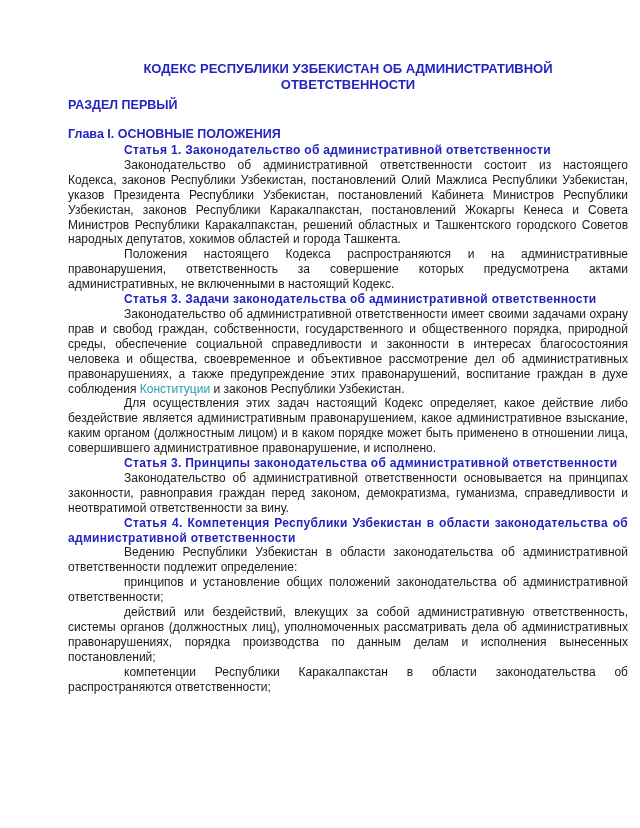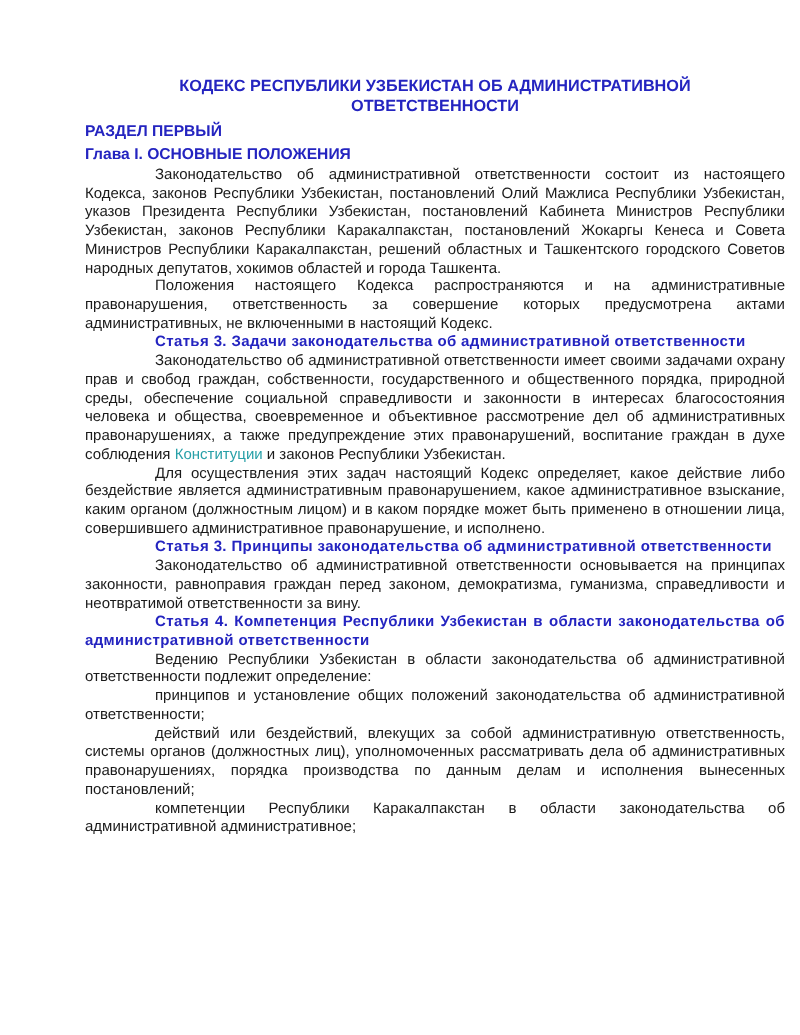--- a/index.html
+++ b/index.html
@@ -33,21 +33,21 @@
   }
   .center-head {
     color: var(--head);
     font-weight: 700;
     font-size: 12.5px;
     line-height: 14.5px;
     text-align: left;
     margin: 0;
   }
   .chapter {
-    margin-top: 3px;
+    margin-top: 14px;
     margin-bottom: 2px;
   }
   #doc-body p {
     margin: 0;
     text-indent: 56px;
     text-align: justify;
   }
   #doc-body p.article-heading {
     font-weight: 700;
     color: var(--head);
@@ -61,26 +61,27 @@
   }
 </style>
 </head>
 <body>
 
 <div class="page">
   <div class="doc-title">КОДЕКС РЕСПУБЛИКИ УЗБЕКИСТАН ОБ АДМИНИСТРАТИВНОЙ ОТВЕТСТВЕННОСТИ</div>
   <div class="center-head">РАЗДЕЛ ПЕРВЫЙ</div>
   <div class="center-head chapter">Глава I. ОСНОВНЫЕ ПОЛОЖЕНИЯ</div>
   <div id="doc-body">
+      <p class="article-heading">Статья 1. Законодательство об административной ответственности</p>
       <p class="paragraph">Законодательство об административной ответственности состоит из настоящего Кодекса, законов Республики Узбекистан, постановлений Олий Мажлиса Республики Узбекистан, указов Президента Республики Узбекистан, постановлений Кабинета Министров Республики Узбекистан, законов Республики Каракалпакстан, постановлений Жокаргы Кенеса и Совета Министров Республики Каракалпакстан, решений областных и Ташкентского городского Советов народных депутатов, хокимов областей и города Ташкента.</p>
       <p class="paragraph">Положения настоящего Кодекса распространяются и на административные правонарушения, ответственность за совершение которых предусмотрена актами административных, не включенными в настоящий Кодекс.</p>
       <p class="article-heading">Статья 3. Задачи законодательства об административной ответственности</p>
       <p class="paragraph">Законодательство об административной ответственности имеет своими задачами охрану прав и свобод граждан, собственности, государственного и общественного порядка, природной среды, обеспечение социальной справедливости и законности в интересах благосостояния человека и общества, своевременное и объективное рассмотрение дел об административных правонарушениях, а также предупреждение этих правонарушений, воспитание граждан в духе соблюдения <a class="doc-link">Конституции</a> и законов Республики Узбекистан.</p>
       <p class="paragraph">Для осуществления этих задач настоящий Кодекс определяет, какое действие либо бездействие является административным правонарушением, какое административное взыскание, каким органом (должностным лицом) и в каком порядке может быть применено в отношении лица, совершившего административное правонарушение, и исполнено.</p>
       <p class="article-heading">Статья 3. Принципы законодательства об административной ответственности</p>
       <p class="paragraph">Законодательство об административной ответственности основывается на принципах законности, равноправия граждан перед законом, демократизма, гуманизма, справедливости и неотвратимой ответственности за вину.</p>
       <p class="article-heading">Статья 4. Компетенция Республики Узбекистан в области законодательства об административной ответственности</p>
       <p class="paragraph">Ведению Республики Узбекистан в области законодательства об административной ответственности подлежит определение:</p>
       <p class="paragraph">принципов и установление общих положений законодательства об административной ответственности;</p>
       <p class="paragraph">действий или бездействий, влекущих за собой административную ответственность, системы органов (должностных лиц), уполномоченных рассматривать дела об административных правонарушениях, порядка производства по данным делам и исполнения вынесенных постановлений;</p>
-      <p class="paragraph">компетенции Республики Каракалпакстан в области законодательства об административной административное;</p>
+      <p class="paragraph">компетенции Республики Каракалпакстан в области законодательства об распространяются ответственности;</p>
     </div>
 </div>
 
 </body></html>

